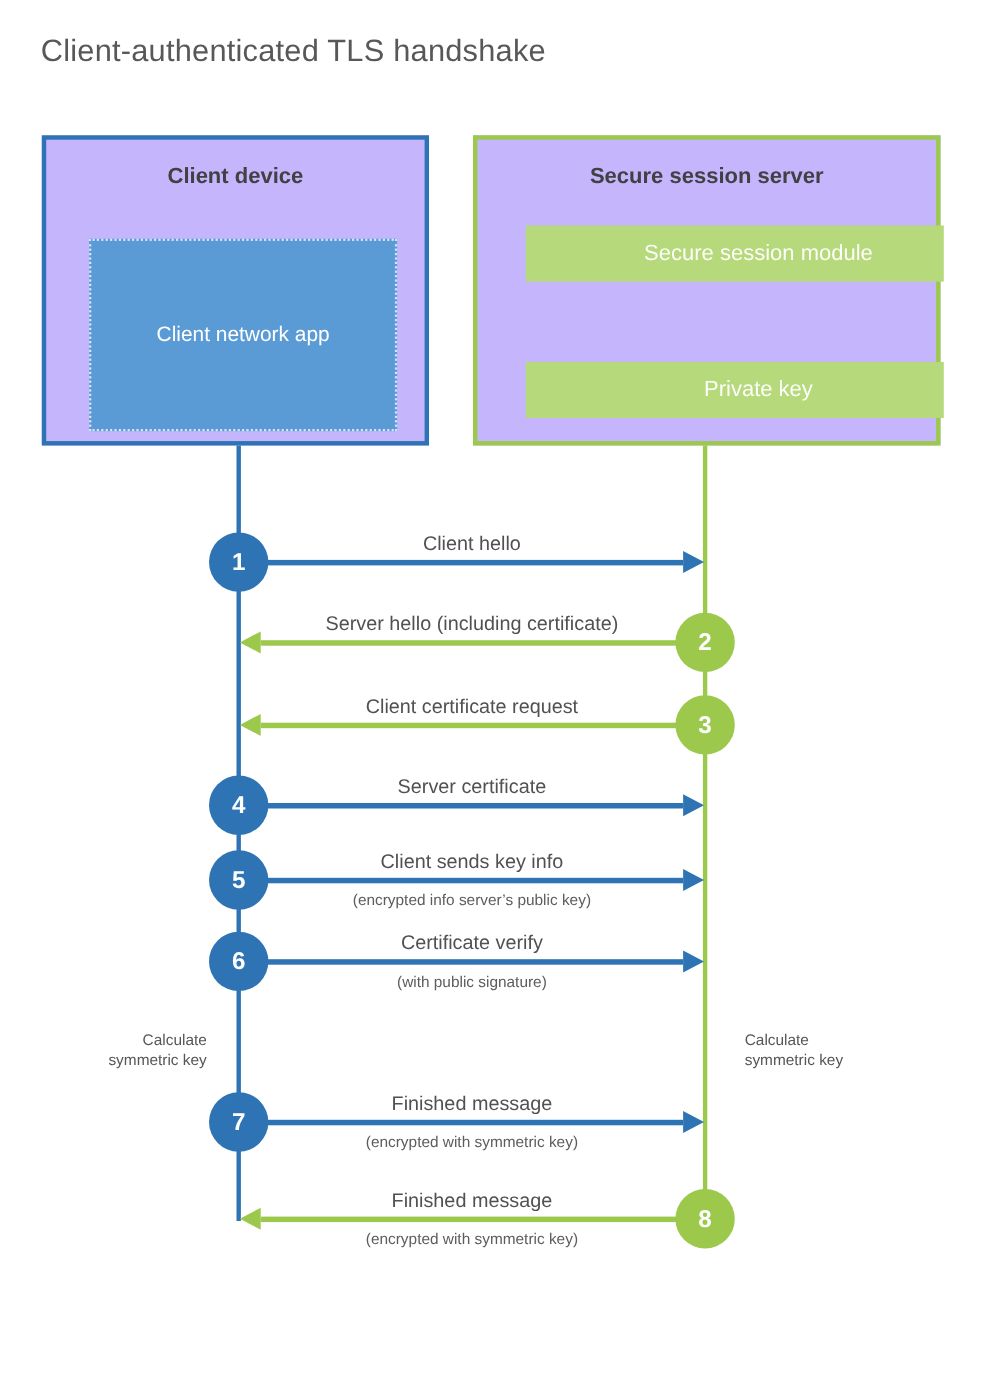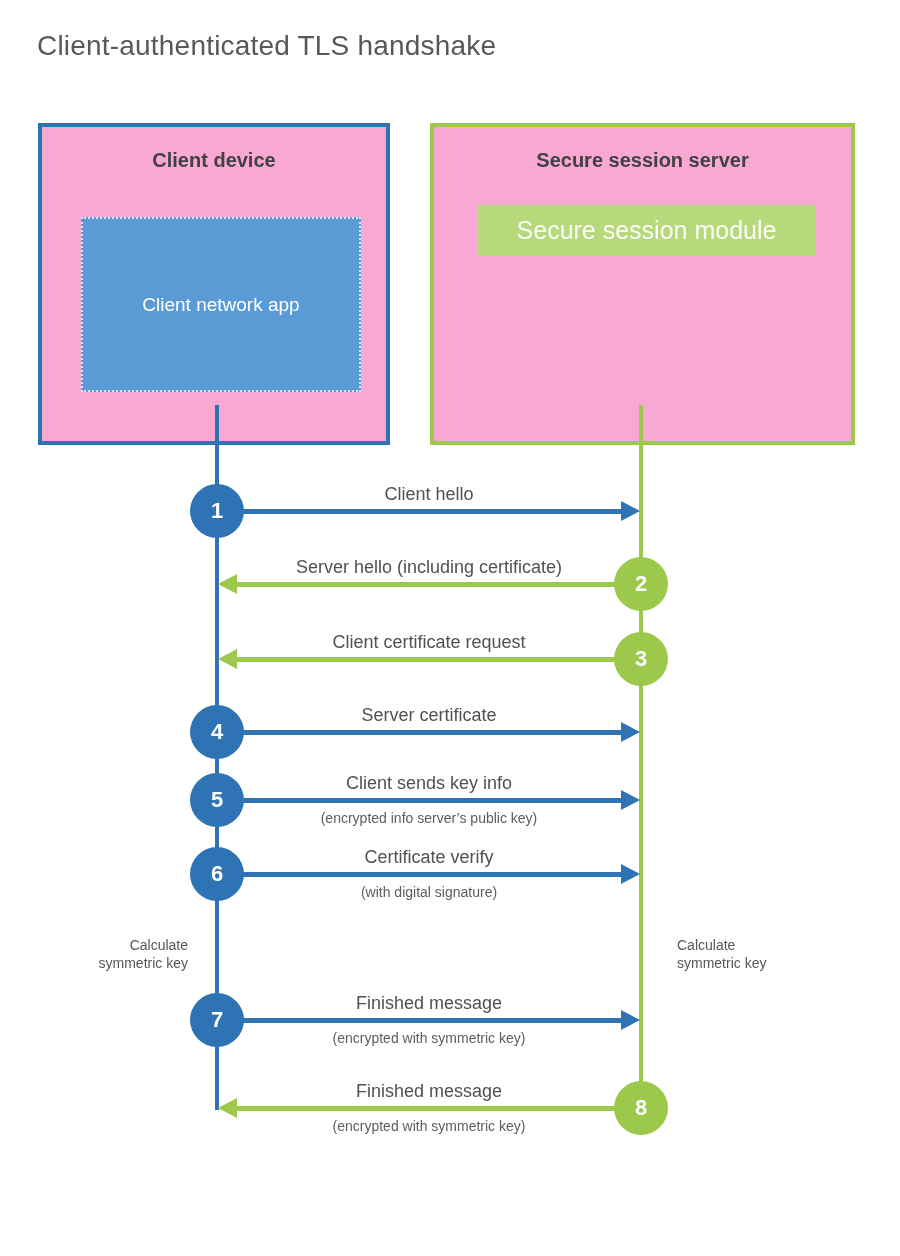--- a/index.html
+++ b/index.html
@@ -5,38 +5,38 @@
   html,body{margin:0;padding:0;background:#ffffff;}
   .canvas{
     position:relative;width:900px;height:1256px;background:#ffffff;overflow:hidden;
     font-family:"Liberation Sans","DejaVu Sans",sans-serif;
   }
   .title{
     position:absolute;left:37px;top:30px;font-size:28px;font-weight:300;
     color:#57585a;letter-spacing:.2px;
   }
   
-  .actor-box{position:absolute;top:123px;height:322px;background:#f9a8d4;box-sizing:border-box;}
+  .actor-box{position:absolute;top:123px;height:282px;background:#c4b5fd;box-sizing:border-box;}
   .client-box{left:38px;width:352px;border:4px solid #2e74b5;}
   .server-box{left:430px;width:425px;border:4px solid #9cc94c;}
   .actor-title{
     position:absolute;left:0;right:0;top:22px;text-align:center;
     font-size:20px;font-weight:700;color:#414143;
   }
   .app-box{
     position:absolute;left:39px;top:90px;width:280px;height:175px;
     background:#5b9bd5;border:2px dotted rgba(255,255,255,.75);box-sizing:border-box;
     display:flex;align-items:center;justify-content:center;text-align:center;
     color:#ffffff;font-size:19px;line-height:26px;
   }
   .app-box .app-label{width:170px;}
   .module-bar{
     position:absolute;left:44px;width:337px;height:51px;background:#b5d97b;
     display:flex;align-items:center;justify-content:center;
-    color:#fdfef9;font-size:25px;
+    color:#fdfef9;font-size:20px;padding-left:43px;
   }
   
   .vline{position:absolute;top:405px;width:4px;height:705px;}
   .vline.blue{left:215px;background:#2e74b5;}
   .vline.green{left:639px;background:#9cc94c;}
   
   .circle{
     position:absolute;width:54px;height:54px;border-radius:50%;
     display:flex;align-items:center;justify-content:center;
     color:#ffffff;font-size:22px;font-weight:700;
@@ -76,20 +76,21 @@
   <div class="actor-box client-box">
     <div class="actor-title">Client device</div>
     <div class="app-box">
       <div class="app-label">Client network app</div>
     </div>
   </div>
 
   <div class="actor-box server-box">
     <div class="actor-title">Secure session server</div>
     <div class="module-bar" style="top:78px;">Secure session module</div>
+    <div class="module-bar" style="top:202px;">Private key</div>
   </div>
 
   <div class="vline blue"></div>
   <div class="vline green"></div>
 
   <div class="msg-label" style="top:484px;">Client hello</div>
   <div class="hline blue" style="top:509px;"></div>
   <div class="head right" style="top:501px;"></div>
   <div class="circle blue" style="top:484px;">
       <span>1</span>
@@ -123,21 +124,21 @@
       <span>5</span>
     </div>
   <div class="msg-sub" style="top:810px;">(encrypted info server’s public key)</div>
 
   <div class="msg-label" style="top:847px;">Certificate verify</div>
   <div class="hline blue" style="top:872px;"></div>
   <div class="head right" style="top:864px;"></div>
   <div class="circle blue" style="top:847px;">
       <span>6</span>
     </div>
-  <div class="msg-sub" style="top:884px;">(with digital signature)</div>
+  <div class="msg-sub" style="top:884px;">(with public signature)</div>
 
   <div class="calc left">Calculate
 symmetric key</div>
   <div class="calc right">Calculate
 symmetric key</div>
 
   <div class="msg-label" style="top:993px;">Finished message</div>
   <div class="hline blue" style="top:1018px;"></div>
   <div class="head right" style="top:1010px;"></div>
   <div class="circle blue" style="top:993px;">

